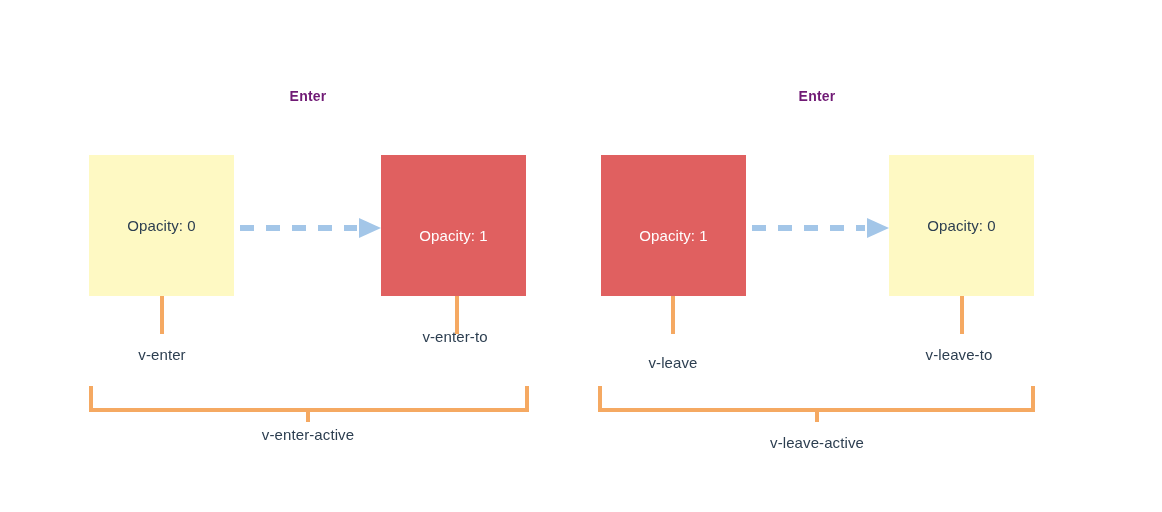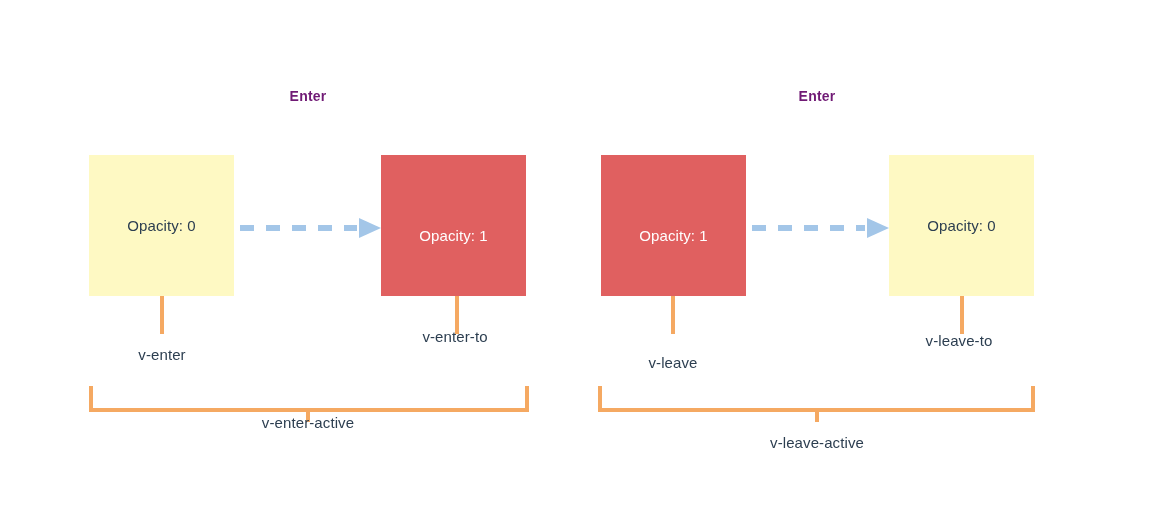--- a/index.html
+++ b/index.html
@@ -136,21 +136,21 @@
     </div>
 
     <div class="stem" style="left:160px; top:296px; height:38px;"></div>
     <div class="class-label" style="left:162px; top:346px;">v-enter</div>
 
     <div class="stem" style="left:455px; top:296px; height:38px;"></div>
     <div class="class-label" style="left:455px; top:328px;">v-enter-to</div>
 
     <div class="bracket" style="left:89px; top:386px; width:440px;"></div>
     <div class="bracket-tick" style="left:306px; top:410px;"></div>
-    <div class="class-label" style="left:308px; top:414px;">v-enter-active</div>
+    <div class="class-label" style="left:308px; top:426px;">v-enter-active</div>
   </div>
 
   <div>
 
     <div class="group-title" style="left:817px; top:88px;">Enter</div>
 
     <div class="state-box tone-solid" style="left:601px; top:155px;">
       <span class="box-label">Opacity: 1</span>
     </div>
 
@@ -160,20 +160,20 @@
 
     <div class="arrow" style="left:752px; top:218px; width:137px;">
       <div class="arrow-line"></div>
       <div class="arrow-head"></div>
     </div>
 
     <div class="stem" style="left:671px; top:296px; height:38px;"></div>
     <div class="class-label" style="left:673px; top:354px;">v-leave</div>
 
     <div class="stem" style="left:960px; top:296px; height:38px;"></div>
-    <div class="class-label" style="left:959px; top:332px;">v-leave-to</div>
+    <div class="class-label" style="left:959px; top:346px;">v-leave-to</div>
 
     <div class="bracket" style="left:598px; top:386px; width:437px;"></div>
     <div class="bracket-tick" style="left:815px; top:410px;"></div>
     <div class="class-label" style="left:817px; top:434px;">v-leave-active</div>
   </div>
 
 </div>
 
 </body></html>

